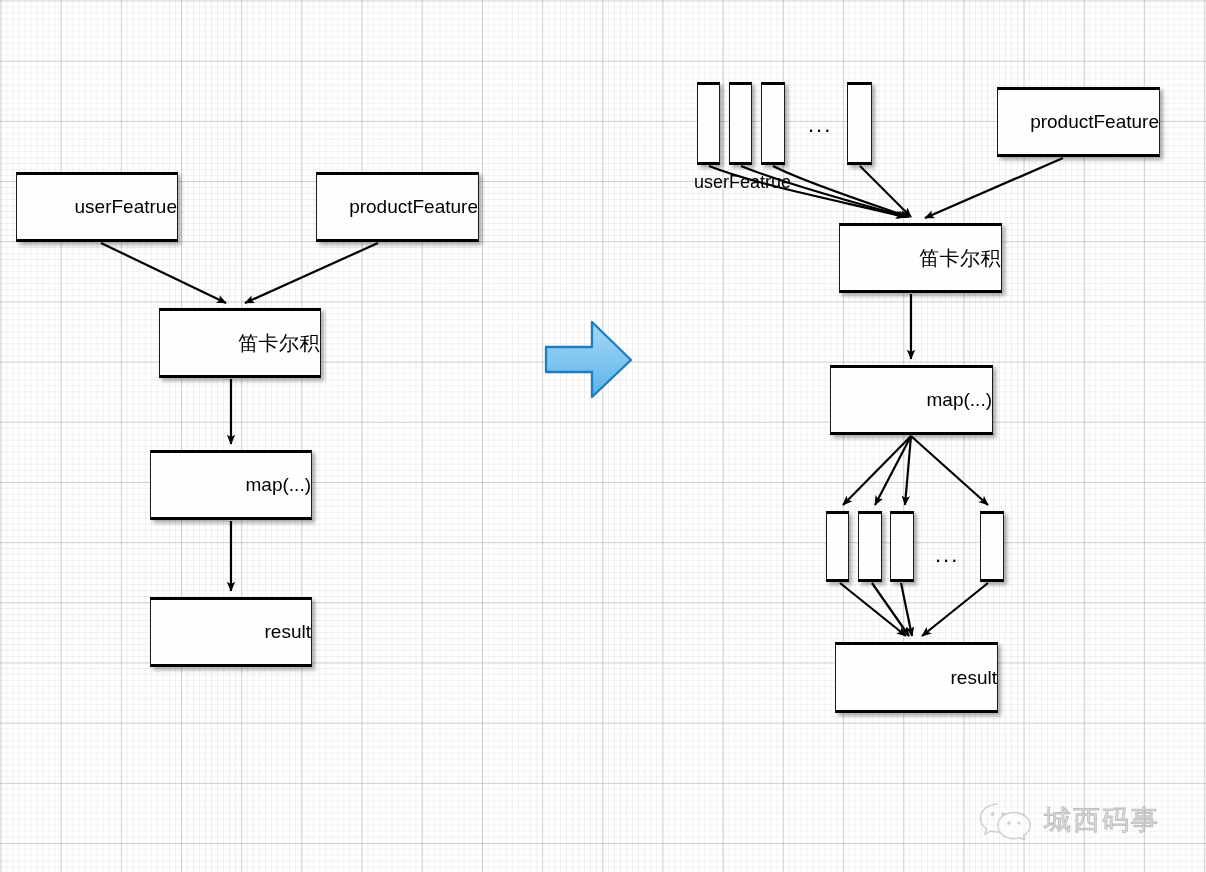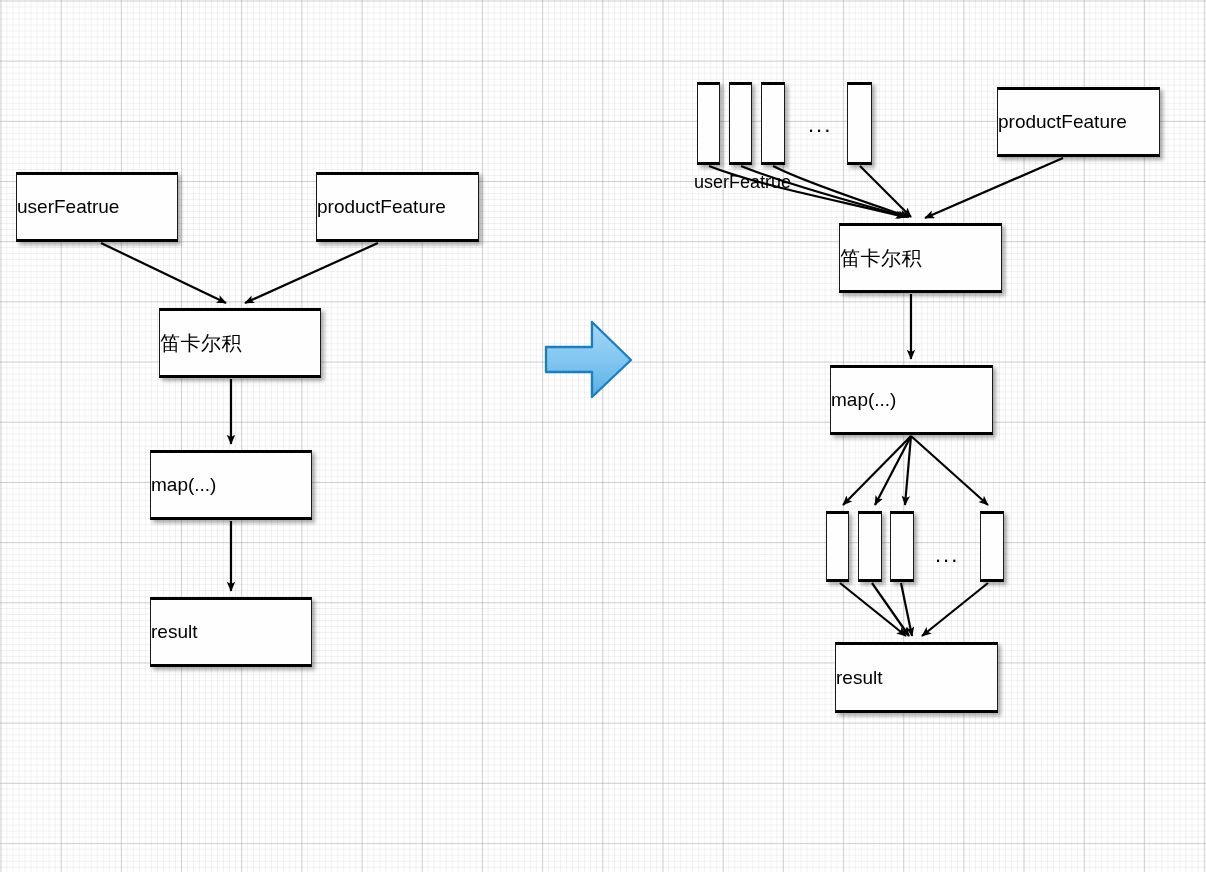--- a/index.html
+++ b/index.html
@@ -36,21 +36,21 @@
   .node {
     position: absolute;
     box-sizing: border-box;
     background: #fefefe;
     border: 1px solid #1a1a1a;
     border-top: 3px solid #000000;
     border-bottom: 3px solid #000000;
     box-shadow: 3px 3px 4px rgba(0,0,0,0.33);
     display: flex;
     align-items: center;
-    justify-content: flex-start;
+    justify-content: flex-end;
     color: #000000;
     z-index: 3;
   }
   .node.latin {
     font-size: 19px;
     font-family: "Liberation Sans", "DejaVu Sans", sans-serif;
   }
   .node.cjk {
     font-size: 20px;
     font-family: "DejaVu Sans", "Liberation Sans", sans-serif;
@@ -199,14 +199,25 @@
   <div class="slab" style="left:858px; top:511px; width:24px; height:71px;"></div>
   <div class="slab" style="left:890px; top:511px; width:24px; height:71px;"></div>
   <div class="slab" style="left:980px; top:511px; width:24px; height:71px;"></div>
 
   <div class="ellipsis" style="left:935px; top:542px;">...</div>
 
   <div class="node latin" style="left:835px; top:642px; width:163px; height:71px;">
     <span>result</span>
   </div>
 
+  <div class="watermark" style="left:978px; top:800px;">
+    <svg width="56" height="40" viewBox="0 0 56 40">
+      <path d="M20,4 C10,4 2.5,10.5 2.5,18.3 c0,4.3 2.3,8.1 6,10.7 l-1.6,5.2 l5.9,-3.1 c2.2,0.6 4.6,1 7.2,1 c0.6,0 1.2,0 1.8,-0.1" fill="none" stroke="#b9b9b9" stroke-width="1.6"></path>
+      <circle cx="14.5" cy="14" r="1.9" fill="#b9b9b9"></circle>
+      <circle cx="25" cy="14" r="1.9" fill="#b9b9b9"></circle>
+      <path d="M36,12.5 c-9.2,0 -16.2,6 -16.2,13.1 c0,7.1 7,13 16.2,13 c2,0 3.9,-0.3 5.7,-0.8 l5.2,2.7 l-1.4,-4.6 c3.7,-2.4 6.7,-6.1 6.7,-10.3 C52.2,18.5 45.2,12.5 36,12.5 z" fill="#ffffff" stroke="#b9b9b9" stroke-width="1.6"></path>
+      <circle cx="31" cy="23" r="1.8" fill="#b9b9b9"></circle>
+      <circle cx="41" cy="23" r="1.8" fill="#b9b9b9"></circle>
+    </svg>
+    <span class="watermark-text">城西码事</span>
+  </div>
 
 </div>
 
 </body></html>

